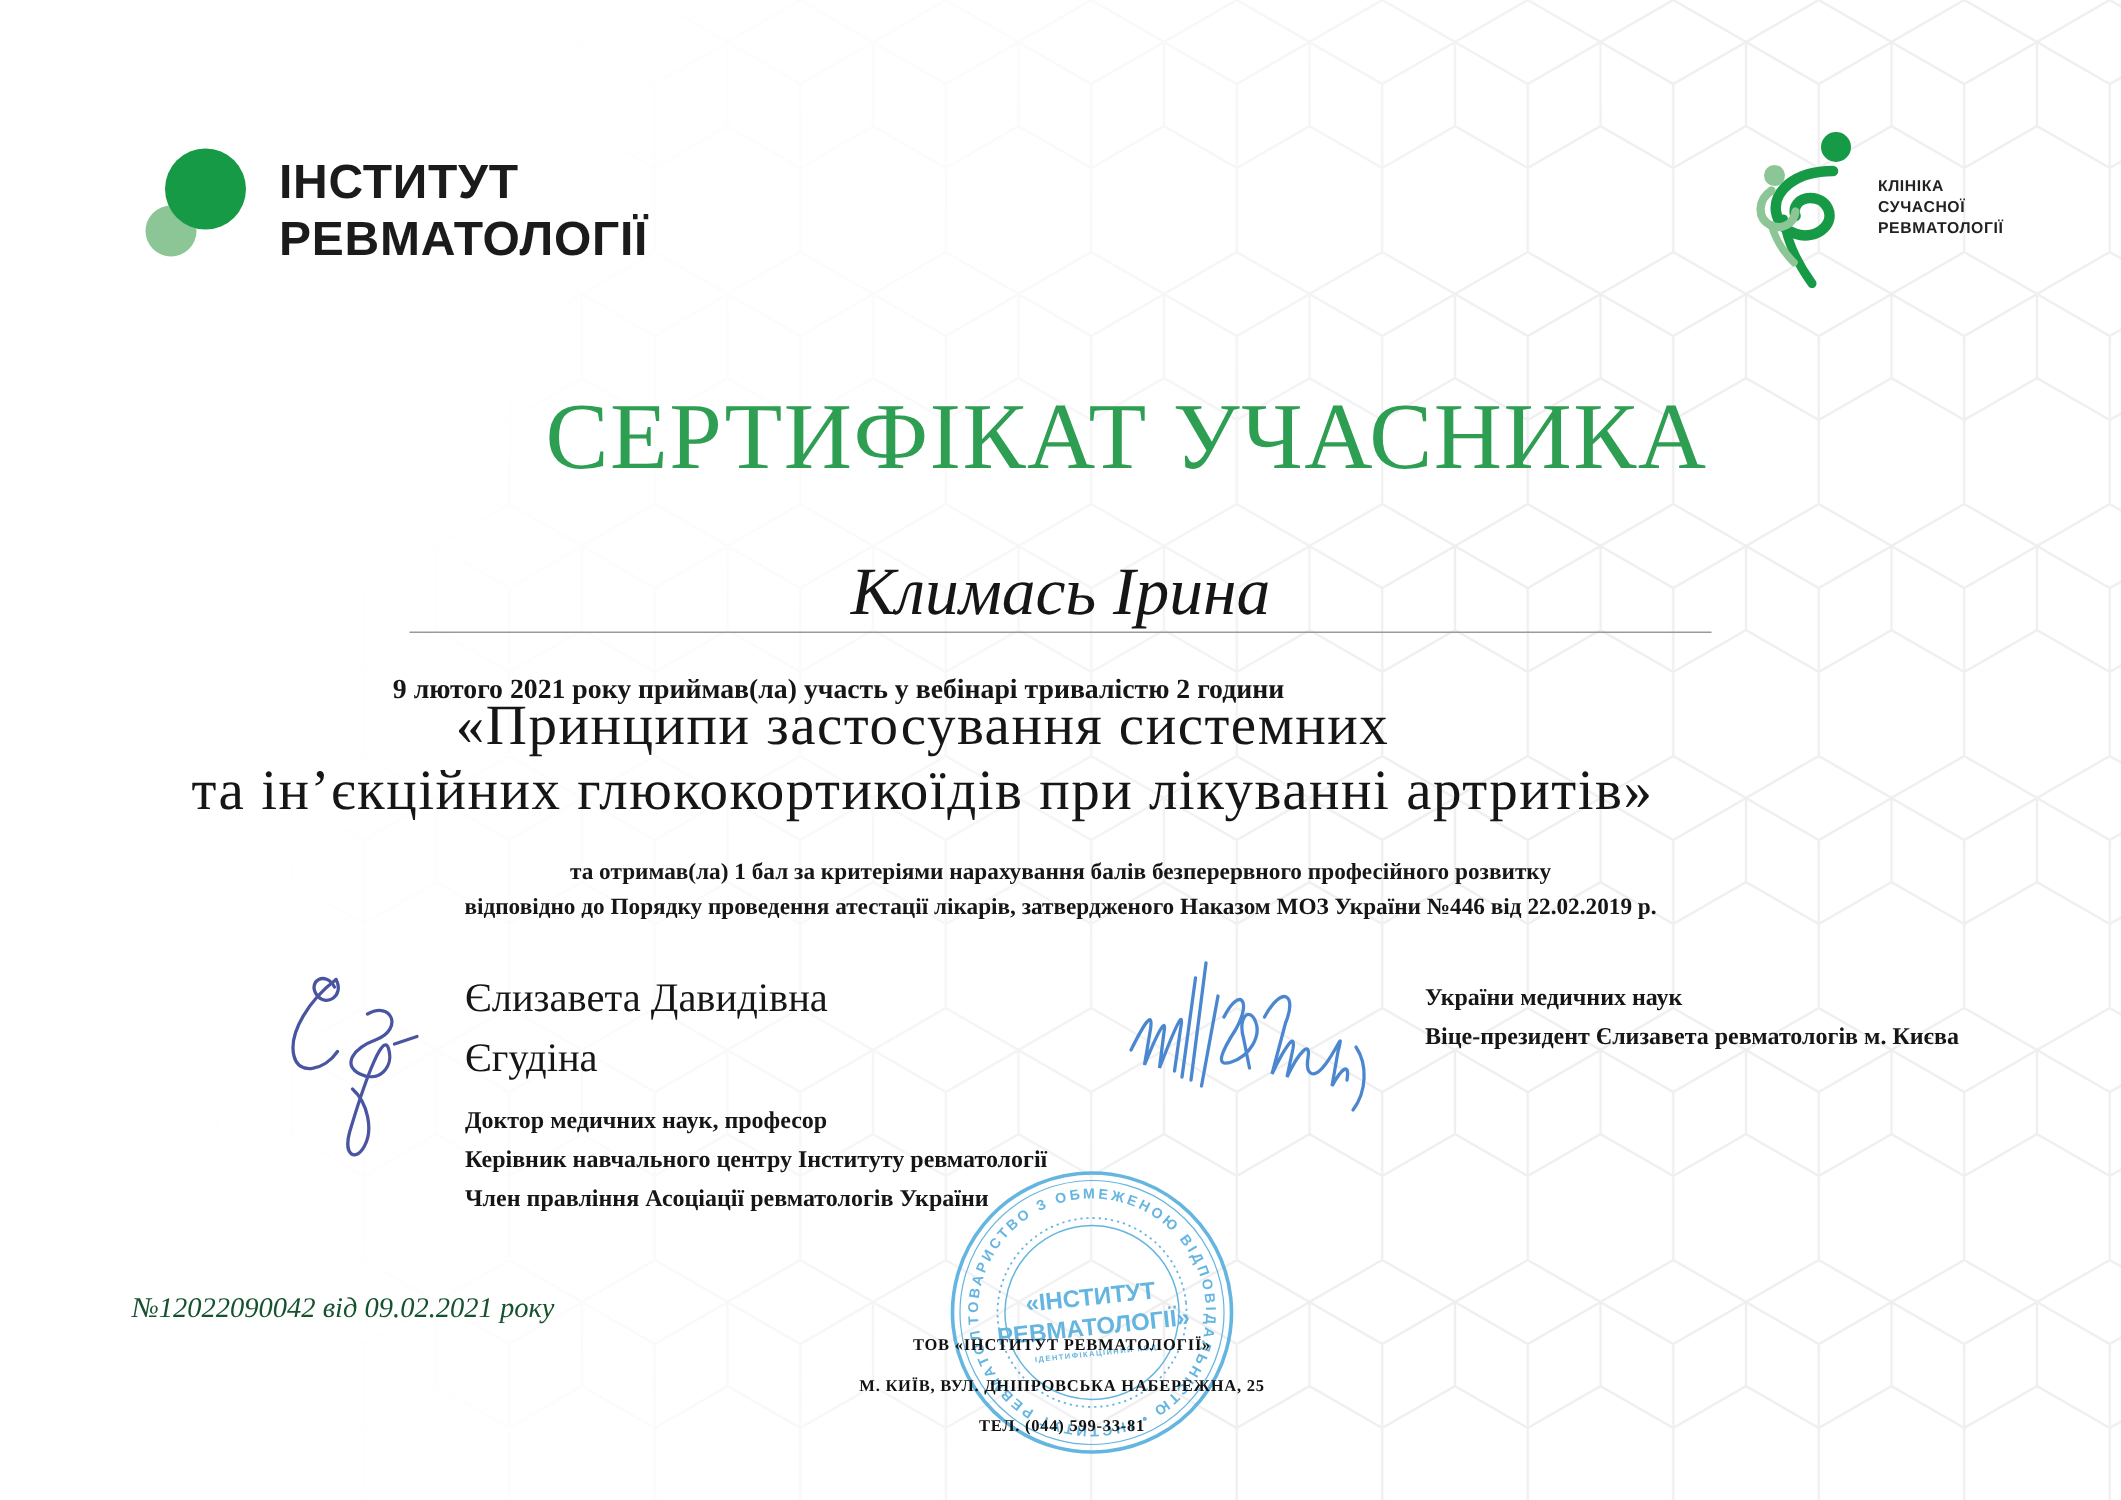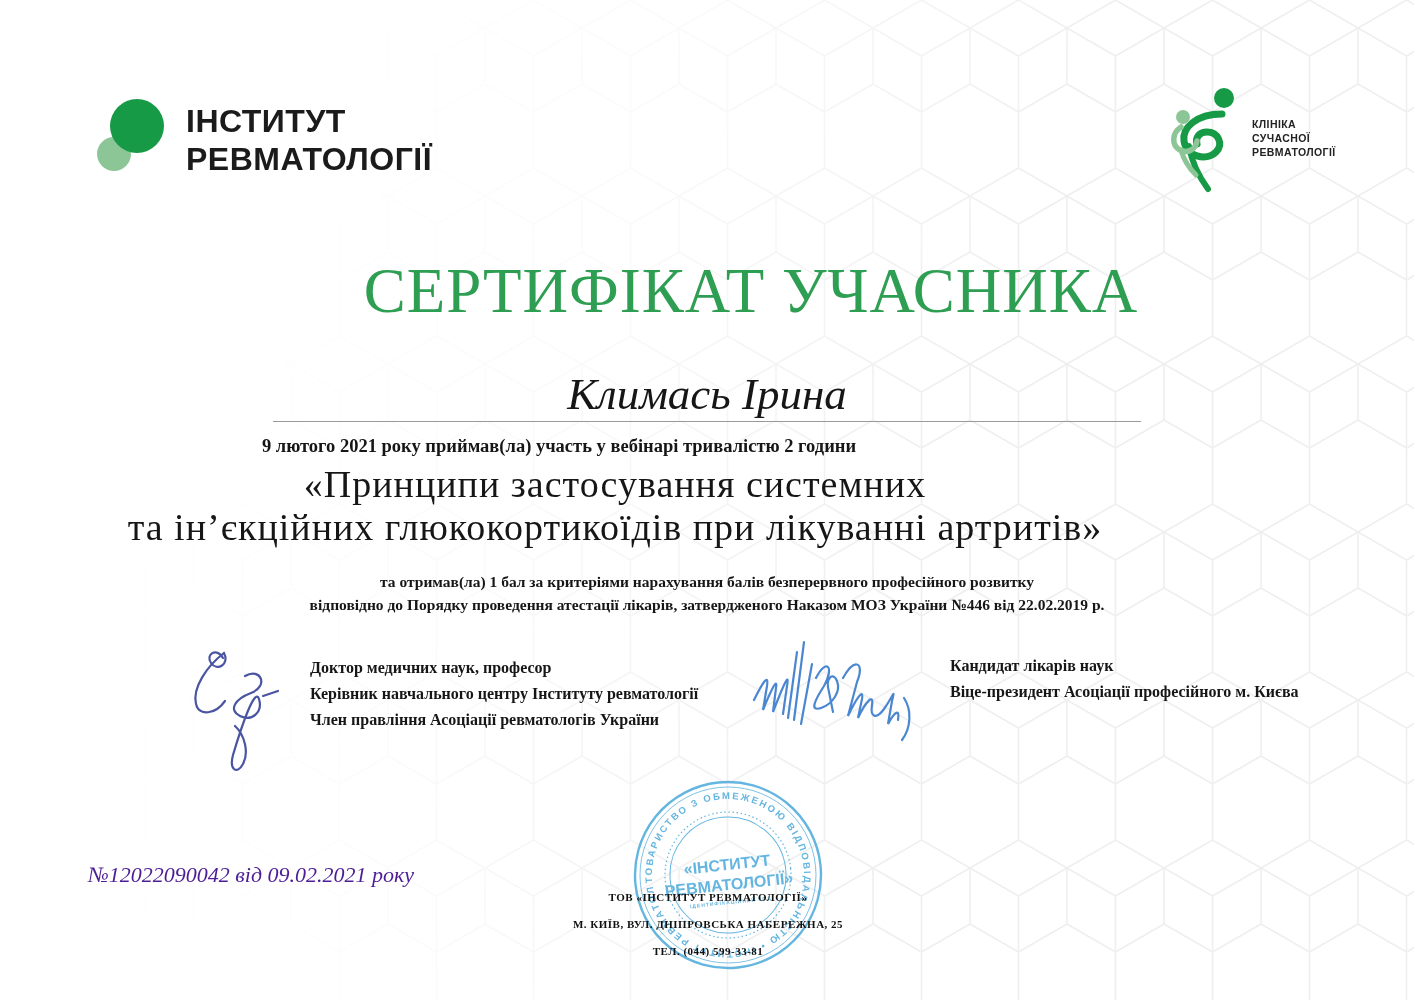--- a/index.html
+++ b/index.html
@@ -21,30 +21,30 @@
 
   .logo-left-text{left:186px;top:102px;font-family:"Liberation Sans","DejaVu Sans",sans-serif;
     font-weight:bold;font-size:32px;line-height:38px;letter-spacing:.5px;color:#1b1b1b;}
   .logo-right-text{left:1252px;top:117px;font-family:"Liberation Sans","DejaVu Sans",sans-serif;
     font-weight:bold;font-size:10.5px;line-height:14px;letter-spacing:.4px;color:#222;}
 
   .cert-title{left:0;top:255px;width:1414px;text-align:center;font-size:63px;
     letter-spacing:1px;color:var(--title-green);margin-left:44px;}
   .recipient{left:0;top:368px;width:1414px;text-align:center;font-style:italic;font-size:45px;}
   .name-rule{left:273px;top:421px;width:868px;height:1px;background:var(--rule-gray);}
-  .participation{left:0;top:436px;width:1118px;text-align:center;font-weight:bold;font-size:18.5px;}
+  .participation{left:0;top:450px;width:1118px;text-align:center;font-weight:bold;font-size:18.5px;}
   .webinar{left:0;top:463px;width:1230px;text-align:center;font-size:38px;line-height:43px;letter-spacing:1px;}
   .credit{left:0;top:570px;width:1414px;text-align:center;font-weight:bold;font-size:15.5px;line-height:23px;}
 
   .sig-name{font-size:27px;line-height:40px;}
   .sig-titles{font-weight:bold;font-size:16px;line-height:26px;margin-top:10px;}
   .sig-block-left{left:310px;top:645px;width:430px;}
   .sig-block-right{left:950px;top:643px;width:420px;}
 
-  .cert-number{left:88px;top:862px;font-style:italic;font-size:22px;color:#4c1d95;}
+  .cert-number{left:88px;top:862px;font-style:italic;font-size:19px;color:#14532d;}
   .company{left:428px;top:884px;width:560px;text-align:center;font-weight:bold;
     font-size:11px;line-height:27px;letter-spacing:.5px;color:#111;}
 </style>
 </head>
 <body>
 
 <div class="page">
 
   <svg class="pattern-layer" width="1414" height="1000" xmlns="http://www.w3.org/2000/svg">
     <defs>
@@ -101,40 +101,44 @@
 
   <svg class="abs" style="left:183px;top:642px;" width="115" height="155" viewBox="0 0 115 155">
     <g style="fill:none;stroke:var(--ink-left);stroke-width:2.2;stroke-linecap:round;">
       <path d="M40,16 C34,5 22,12 28,21 C34,30 47,22 41,11"></path>
       <path d="M41,11 C24,24 9,46 13,62 C16,75 33,72 42,59"></path>
       <path d="M62,34 C78,25 86,44 68,51 C52,57 45,68 57,74 C69,80 80,70 76,57 C72,44 58,86 50,113 C46,128 54,133 60,122 C66,111 62,93 52,84"></path>
       <path d="M80,54 L95,49"></path>
     </g>
   </svg>
   <div class="abs sig-block-left">
+    <div class="sig-name">
+      <div>Єлизавета Давидівна</div>
+      <div>Єгудіна</div>
+    </div>
     <div class="sig-titles">
       <div>Доктор медичних наук, професор</div>
       <div>Керівник навчального центру Інституту ревматології</div>
       <div>Член правління Асоціації ревматологів України</div>
     </div>
   </div>
 
   <svg class="abs" style="left:742px;top:636px;" width="195" height="118" viewBox="0 0 195 118">
     <g style="fill:none;stroke:var(--ink-right);stroke-width:2.2;stroke-linecap:round;">
       <path d="M12,64 C20,48 27,36 25,50 L21,74 C29,54 36,40 34,52 L31,76 C41,50 48,34 45,50 L41,78"></path>
       <path d="M55,16 L46,82 M62,6 L52,84 M70,28 L59,88"></path>
       <path d="M74,42 C84,22 93,30 82,50 C73,64 67,76 79,72 C91,68 99,55 95,45 C91,35 83,42 87,56 L91,76"></path>
       <path d="M101,42 C113,20 123,27 115,46 L106,80 C114,63 122,51 120,63 L116,82 C124,65 132,57 130,69 C128,81 134,84 142,73 C150,62 154,50 150,65 L146,88 C152,77 158,71 156,84"></path>
       <path d="M162,62 C170,74 169,92 160,104"></path>
     </g>
   </svg>
   <div class="abs sig-block-right">
     <div class="sig-titles">
-      <div>Кандидат лікарів наук</div>
-      <div>Віце-президент Асоціації професійного м. Києва</div>
+      <div>України медичних наук</div>
+      <div>Віце-президент Єлизавета ревматологів м. Києва</div>
     </div>
   </div>
 
   <div class="abs cert-number">№12022090042 від 09.02.2021 року</div>
 
   <svg class="abs" style="left:631px;top:778px;opacity:.85;transform:rotate(-6deg);" width="194" height="194" viewBox="0 0 194 194">
     <g style="fill:none;stroke:var(--stamp-blue);">
       <circle cx="97" cy="97" r="93" style="stroke-width:2.4;"></circle>
       <circle cx="97" cy="97" r="88" style="stroke-width:.8;"></circle>
       <circle cx="97" cy="97" r="63" style="stroke-width:1.2;stroke-dasharray:1.5 2.6;"></circle>

